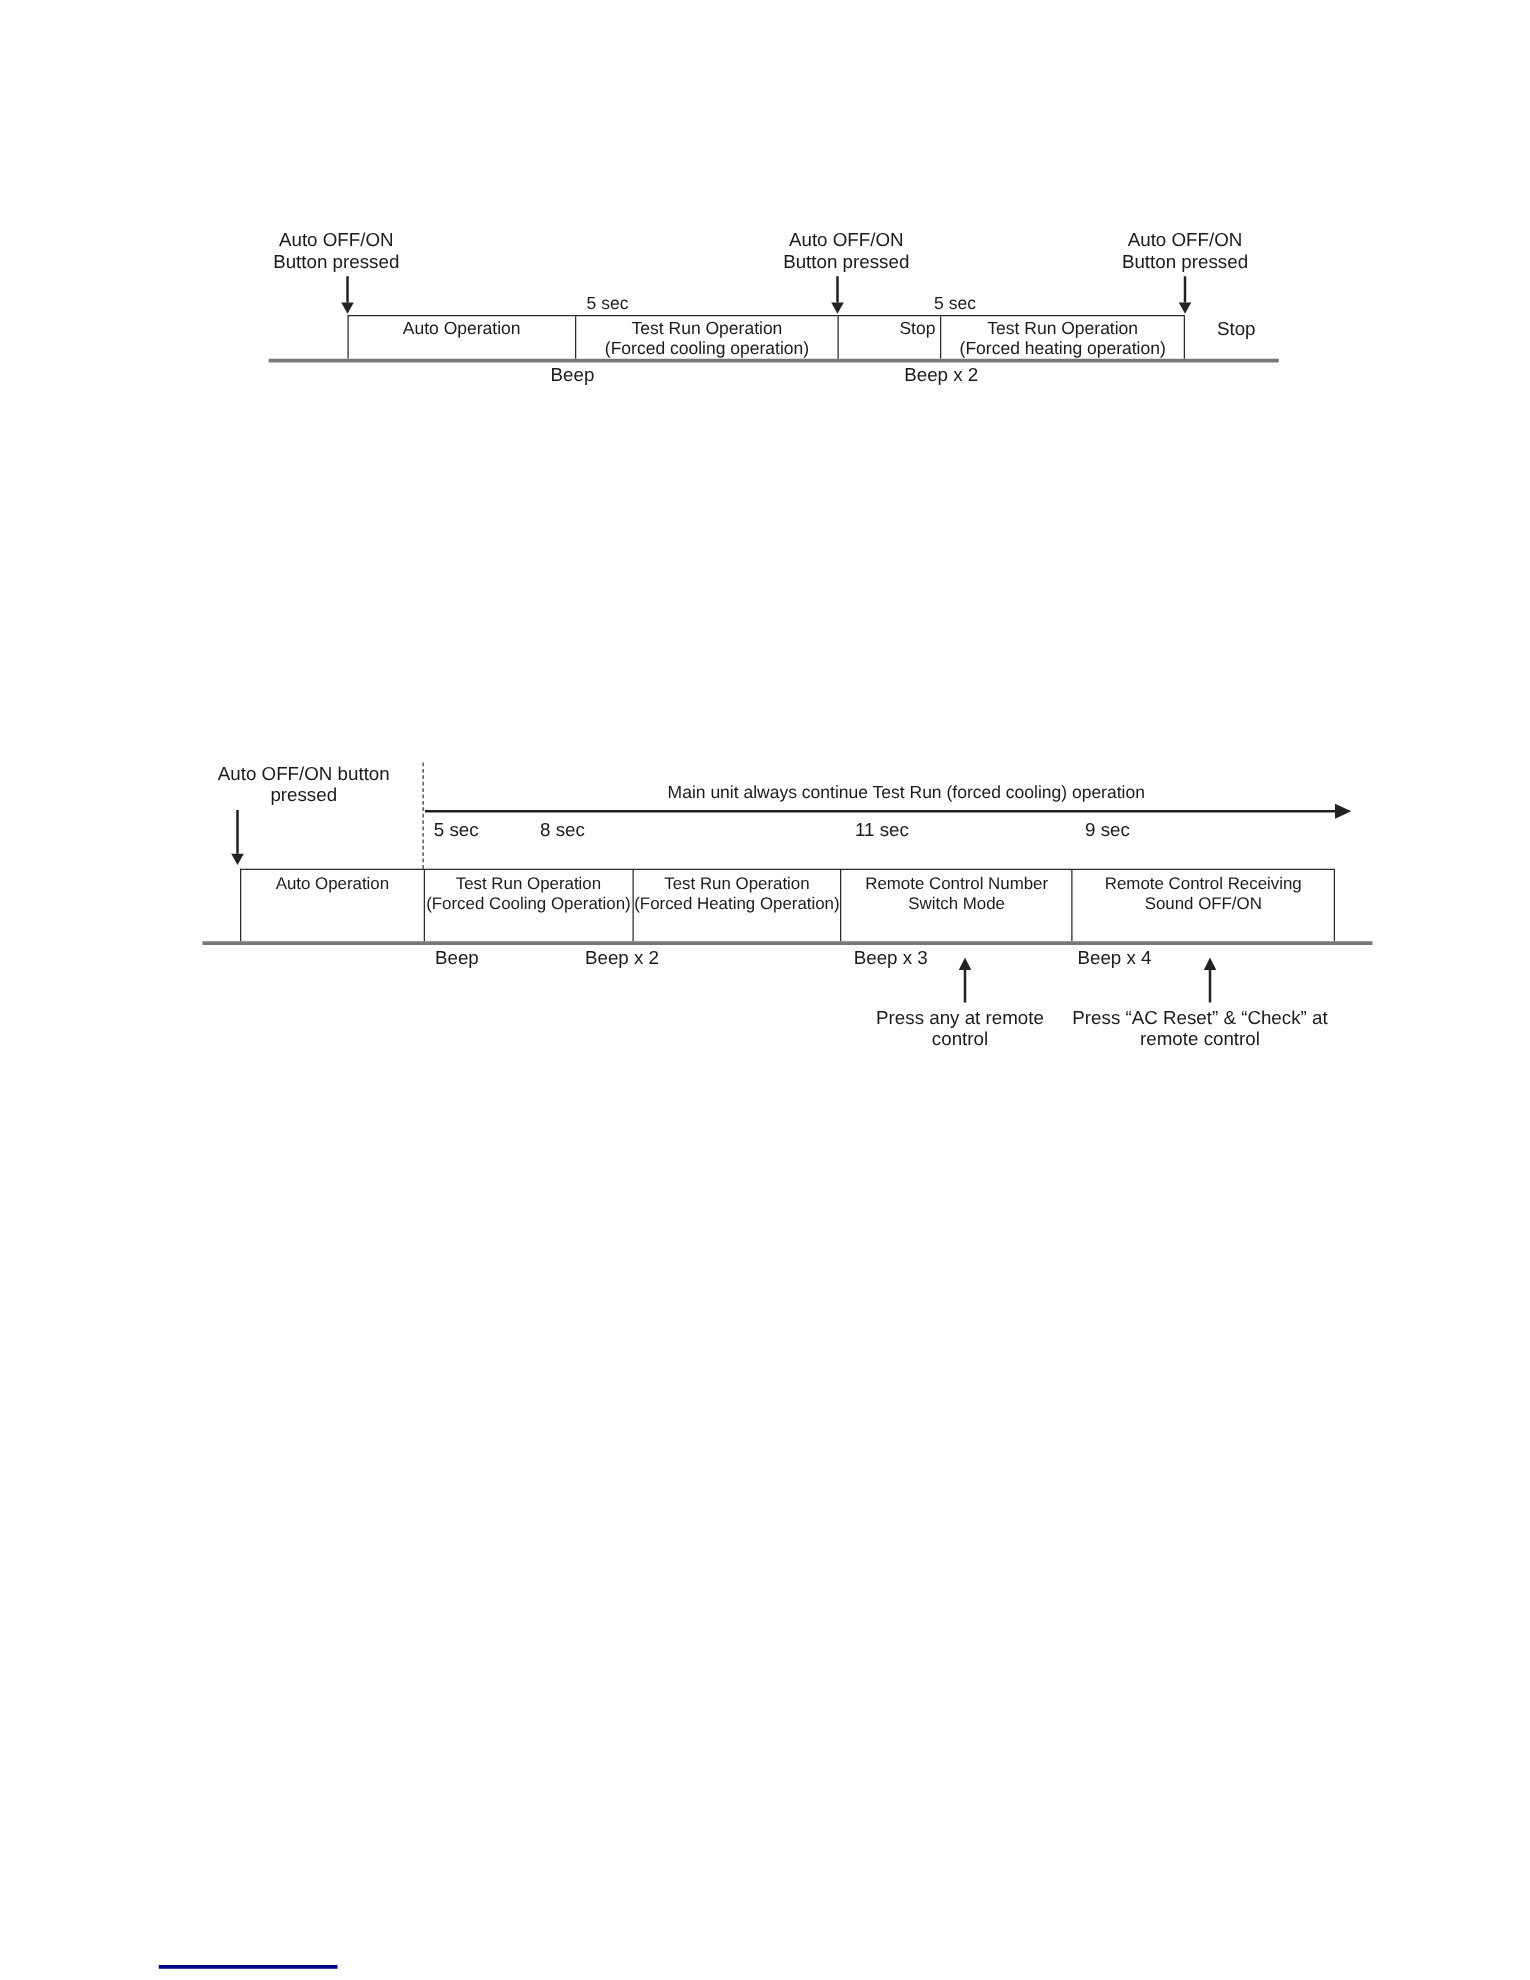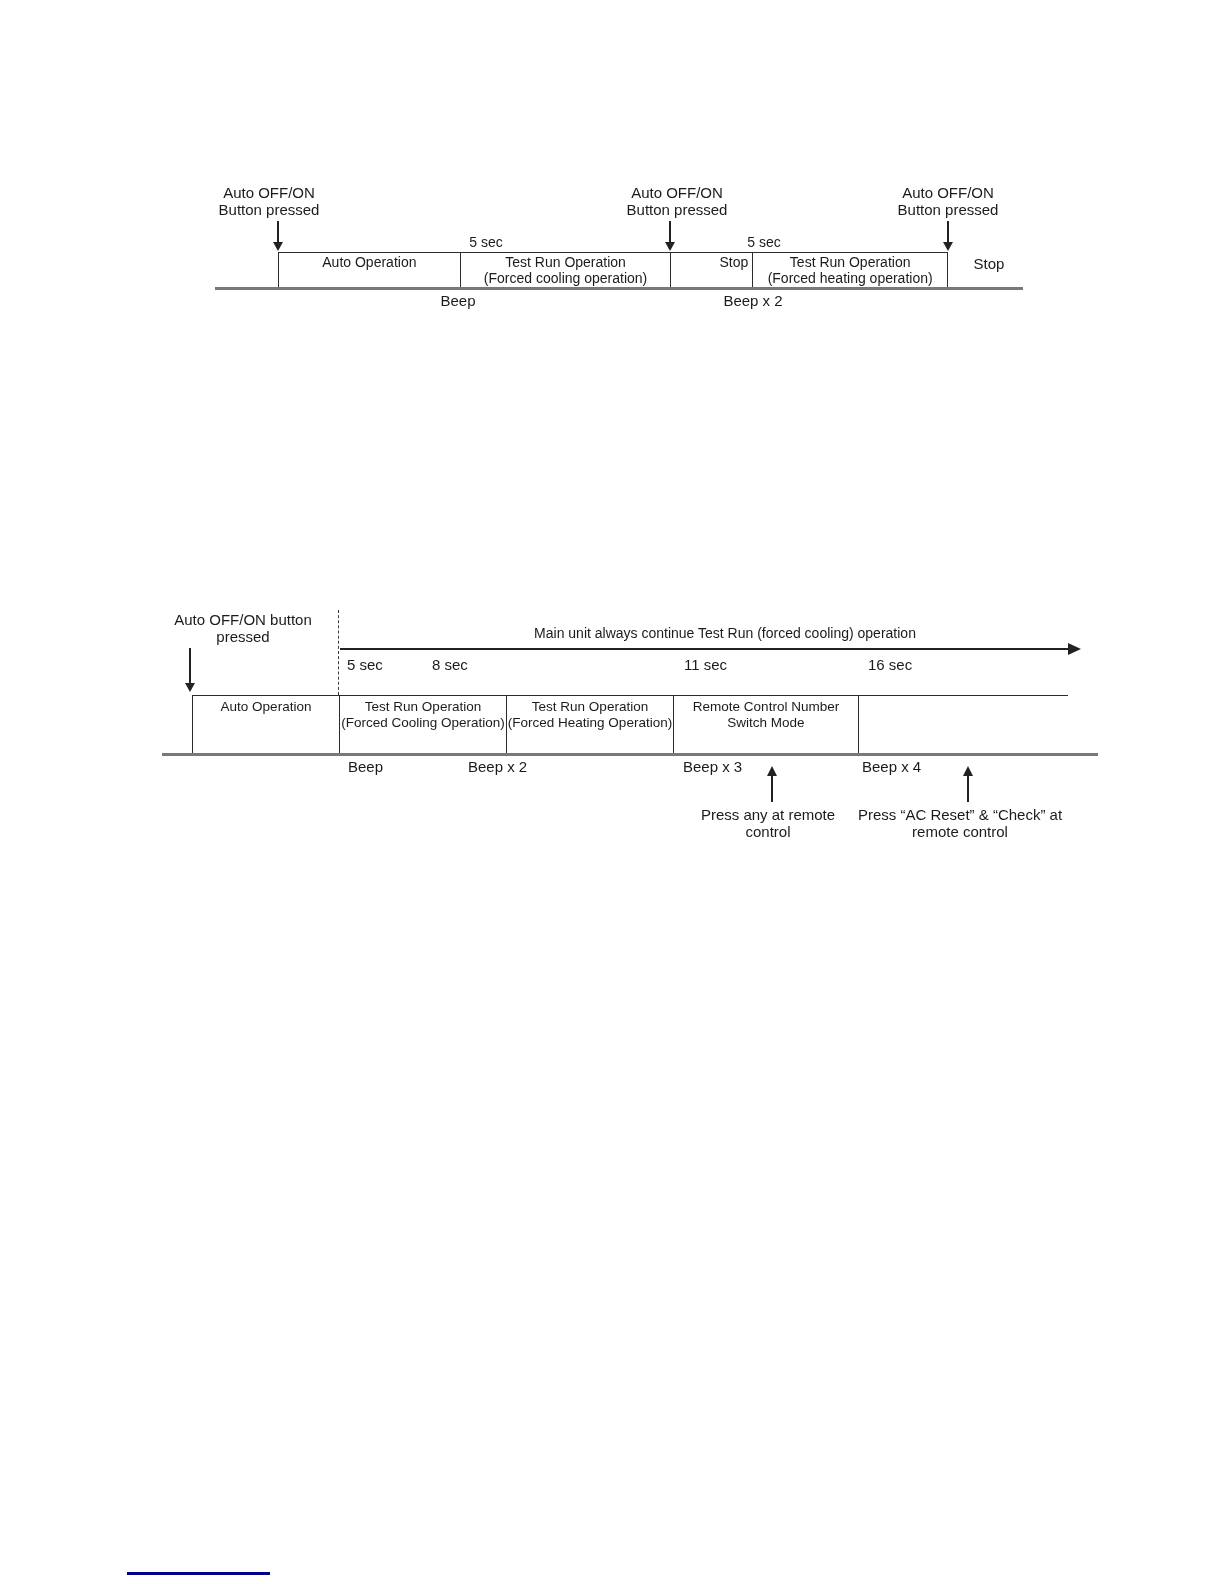--- a/index.html
+++ b/index.html
@@ -112,37 +112,41 @@
 
     <div class="abs dashed" style="left:338px;top:610px;height:85px;"></div>
 
     <div class="abs tl-shaft" style="left:340px;top:648px;width:728px;"></div>
     <div class="abs tl-head" style="left:1068px;top:643px;"></div>
     <div class="abs ctr title" style="left:700px;top:625px;margin-left:25px;">Main unit always continue Test Run (forced cooling) operation</div>
 
     <div class="abs lbl" style="left:347px;top:656px;">5 sec</div>
     <div class="abs lbl" style="left:432px;top:656px;">8 sec</div>
     <div class="abs lbl" style="left:684px;top:656px;">11 sec</div>
-    <div class="abs lbl" style="left:868px;top:656px;">16 sec</div>
+    <div class="abs lbl" style="left:868px;top:656px;">9 sec</div>
 
     <div class="abs boxrow row2" style="left:192px;top:695px;width:876px;height:58px;">
       <div class="seg" style="width:147px;">
         <span class="t1">Auto Operation</span>
       </div>
       <div class="seg" style="width:167px;">
         <span class="t1">Test Run Operation</span>
         <span class="t2">(Forced Cooling Operation)</span>
       </div>
       <div class="seg" style="width:167px;">
         <span class="t1">Test Run Operation</span>
         <span class="t2">(Forced Heating Operation)</span>
       </div>
       <div class="seg" style="width:185px;">
         <span class="t1">Remote Control Number</span>
         <span class="t2">Switch Mode</span>
+      </div>
+      <div class="seg" style="width:210px;">
+        <span class="t1">Remote Control Receiving</span>
+        <span class="t2">Sound OFF/ON</span>
       </div>
     </div>
 
     <div class="abs baseline" style="left:162px;top:753px;width:936px;"></div>
 
     <div class="abs beep" style="left:348px;top:758px;">Beep</div>
     <div class="abs beep" style="left:468px;top:758px;">Beep x 2</div>
     <div class="abs beep" style="left:683px;top:758px;">Beep x 3</div>
     <div class="abs beep" style="left:862px;top:758px;">Beep x 4</div>
 

